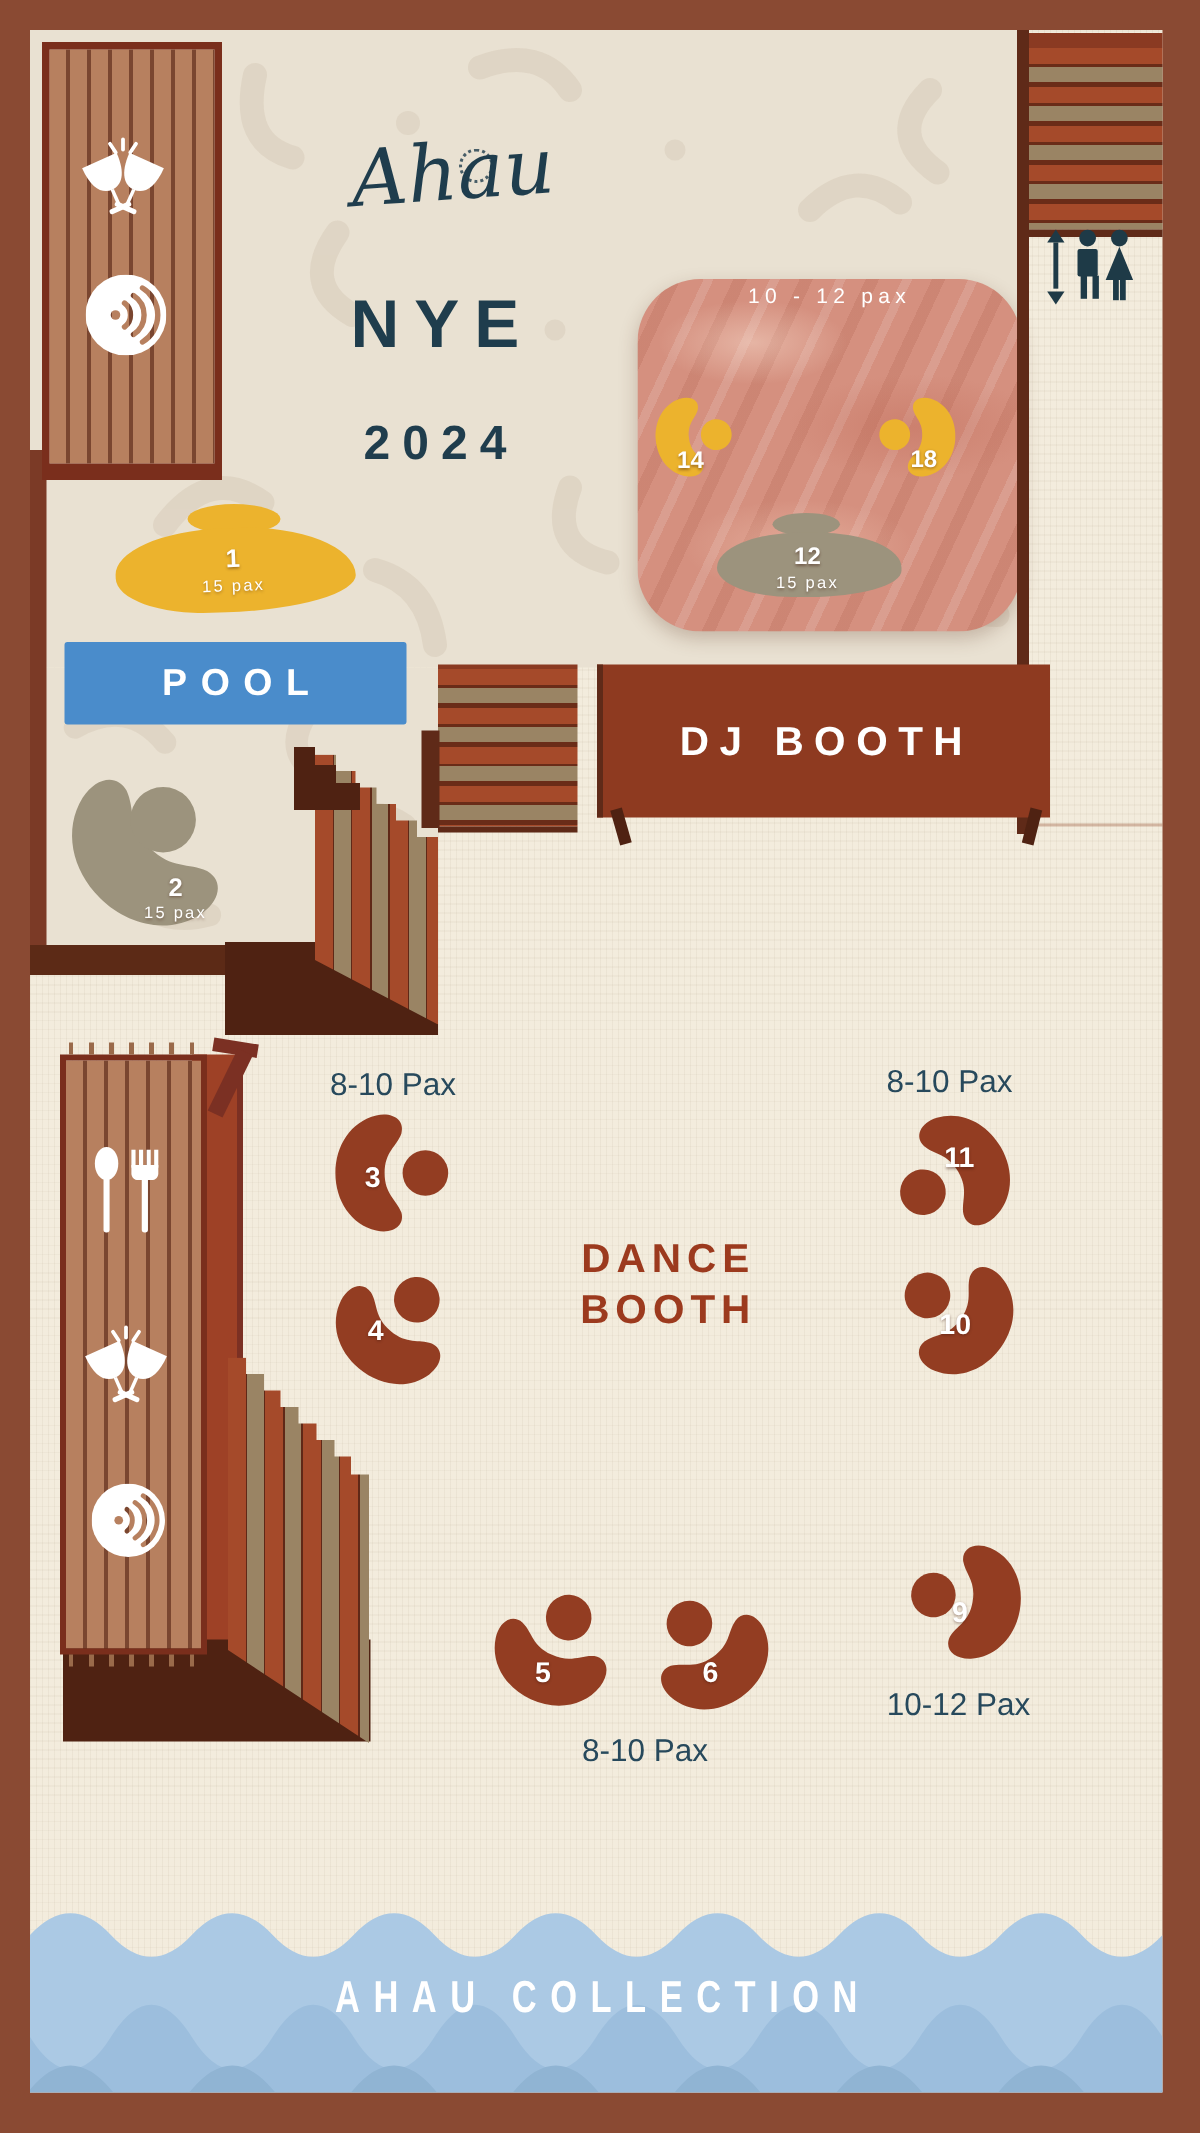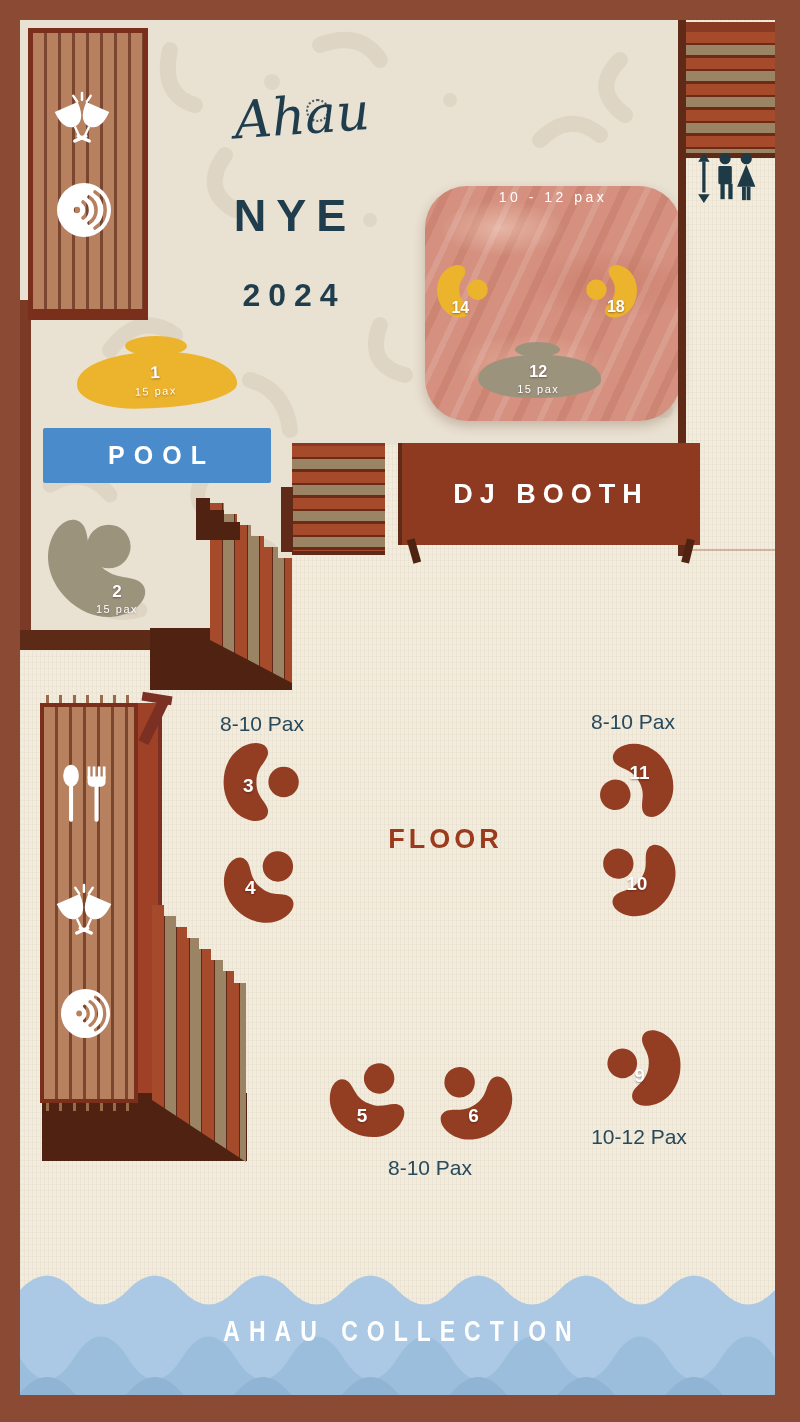--- a/index.html
+++ b/index.html
@@ -271,21 +271,22 @@
       <circle cx="27" cy="27" r="27" fill="#fff" mask="url(#spk2)"></circle>
     </svg>
   </div>
 
   <div class="abs logo">Ahau</div>
   <div class="abs badge"></div>
   <div class="abs ttl ttl-1">NYE</div>
   <div class="abs ttl ttl-3">2024</div>
 
   <div class="abs dance">
-    <div>FLOOR</div>
+    <div>DANCE</div>
+    <div>BOOTH</div>
   </div>
   <div class="abs zlabel" style="left:187px;top:712px">8-10 Pax</div>
   <div class="abs zlabel" style="left:558px;top:710px">8-10 Pax</div>
   <div class="abs zlabel" style="left:355px;top:1156px">8-10 Pax</div>
   <div class="abs zlabel" style="left:564px;top:1125px">10-12 Pax</div>
 
   <div class="table olive" style="left:48px;top:502px;width:115px;height:115px;--rot:-45deg">
     <svg viewBox="0 0 100 100">
         <g>
           <path d="M36,2 C15,7 2,27 2,50 C2,73 15,93 36,98 C50,101 60,94 57,83 C53,72 43,68 43,50 C43,32 53,28 57,17 C60,6 50,-1 36,2 Z"></path>

